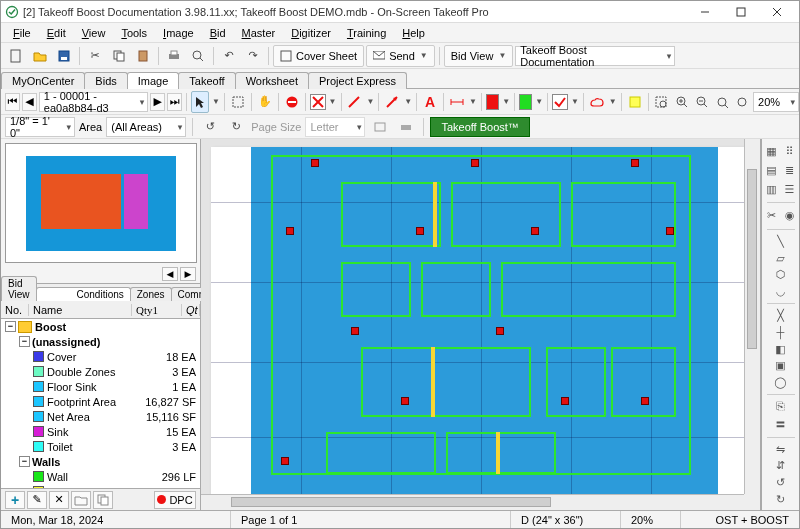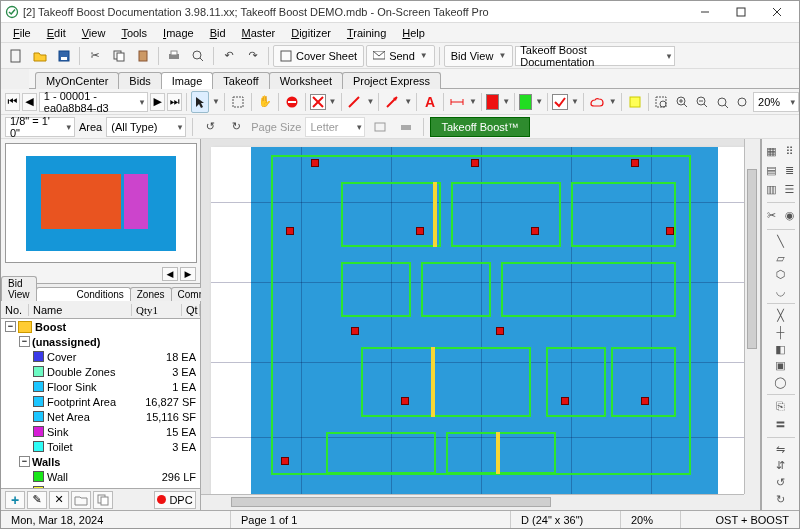--- a/index.html
+++ b/index.html
@@ -18,21 +18,21 @@
 
 
 .toolbar { display: flex; align-items: center; height: 26px; background: #f4f4f4; border-bottom: 1px solid #ddd; padding-left: 4px; gap: 2px; }
 .tb-btn { width: 22px; height: 22px; display: inline-flex; align-items: center; justify-content: center; border: 1px solid transparent; border-radius: 2px; cursor: pointer; color:#444;}
 .tb-sep { width: 1px; height: 18px; background: #ccc; margin: 0 2px; }
 .tb-label-btn { height: 22px; padding: 0 6px; display: inline-flex; align-items: center; gap: 4px; border: 1px solid #ccc; border-radius: 2px; background:#fafafa; }
 .tb-select { height: 20px; border: 1px solid #ccc; background: #fff; padding: 0 18px 0 4px; position:relative; display:inline-flex; align-items:center; font-size:11px;}
 .tb-select .car { position:absolute; right:3px; top:50%; transform:translateY(-50%); font-size:9px; color:#555;}
 
 
-.tab-strip { display: flex; align-items: flex-end; height: 20px; background: #f4f4f4; border-bottom: 1px solid #aaa; padding-left: 6px; gap: 0; margin-left: 28px; }
+.tab-strip { display: flex; align-items: flex-end; height: 20px; background: #f4f4f4; border-bottom: 1px solid #aaa; gap: 0; }
 .tab { padding: 2px 10px; border: 1px solid #aaa; border-bottom: none; background: #eee; margin-right: -1px; border-radius: 3px 3px 0 0; position:relative; top:1px; }
 .tab.active { background: #fff; z-index:2; }
 
 
 .drawrow { display:flex; align-items:center; height:26px; background:#f4f4f4; border-bottom:1px solid #ddd; padding-left:4px; gap:2px;}
 .bullet-btn { width:18px; height:18px; border:1px solid #ccc; display:inline-flex; align-items:center; justify-content:center; background:#fafafa;}
 .color-swatch { width:16px; height:16px; border:1px solid #888; display:inline-block; vertical-align:middle;}
 .dd-arrow { font-size:8px; color:#555; margin-left:1px;}
 
 
@@ -347,21 +347,21 @@
     </div>
 </div>
 
 <div class="scalerow">
   <div class="tb-select" style="width:70px;">
       <span>1/8" = 1' 0"</span>
       <span class="car">▾</span>
     </div>
   <span>Area</span>
   <div class="tb-select" style="width:80px;">
-      <span>(All Type)</span>
+      <span>(All Areas)</span>
       <span class="car">▾</span>
     </div>
   <div class="tb-sep"></div>
   <div class="tb-btn">↺</div>
   <div class="tb-btn">↻</div>
   <span class="greyed">Page Size</span>
   <div class="tb-select greyed" style="width:60px;border-color:#ddd;">
       <span>Letter</span>
       <span class="car">▾</span>
     </div>
@@ -395,21 +395,21 @@
     <div class="cond-tabs" id="cond-tabs">
         <div class="ct">Bid View</div>
         <div class="ct active">Conditions</div>
         <div class="ct">Zones</div>
         <div class="ct">Comments</div>
       </div>
     <div class="cond-head">
       <div style="width:28px;">No.</div>
       <div style="flex:1;">Name</div>
       <div style="width:50px;text-align:left;font-family:Liberation Serif, serif;">Qty1</div>
-      <div style="width:18px;">Qt</div>
+      <div style="width:18px;font-style:italic;">Qt</div>
     </div>
     <div class="tree" id="tree">
         <div class="tree-row lvl1 bold">
           <span class="exp">−</span>
           <span class="fold"></span>
           <span class="nm">Boost</span>
         </div>
         <div class="tree-row lvl2 bold">
           <span class="exp">−</span>
           <span class="nm">(unassigned)</span>

